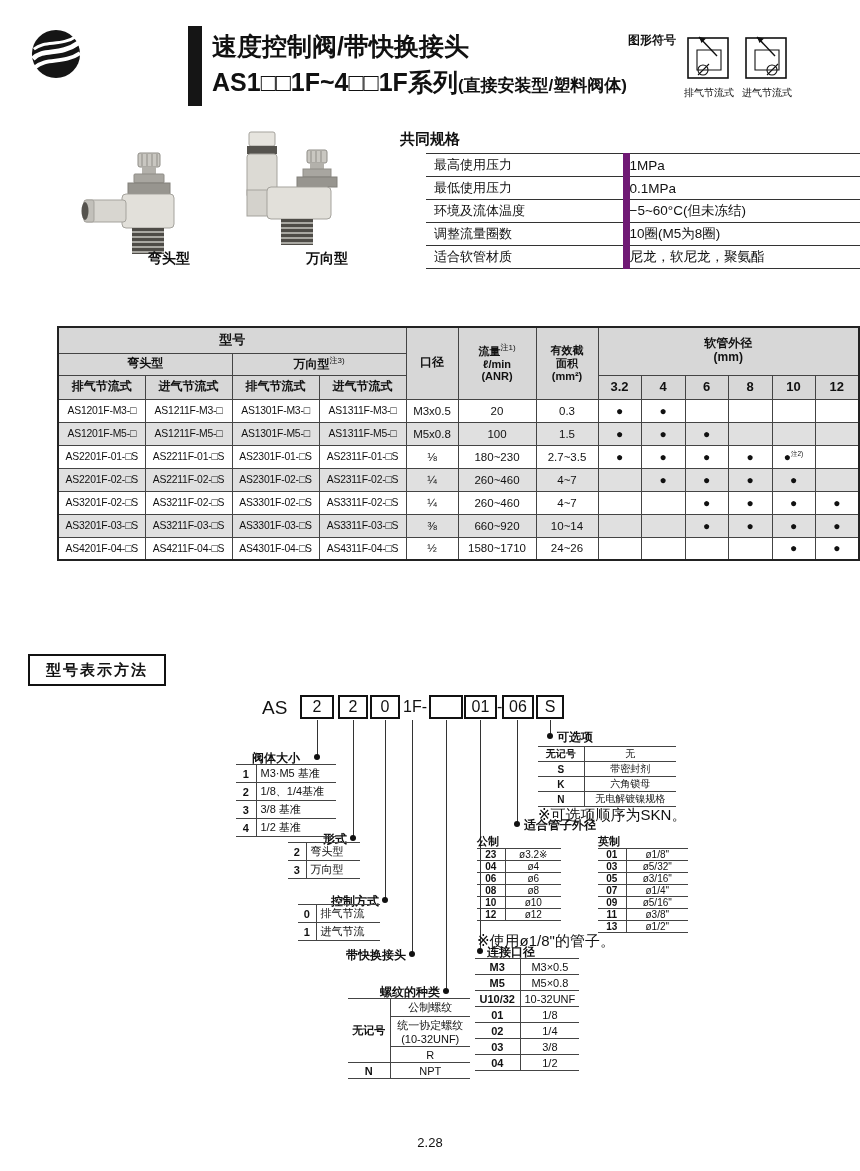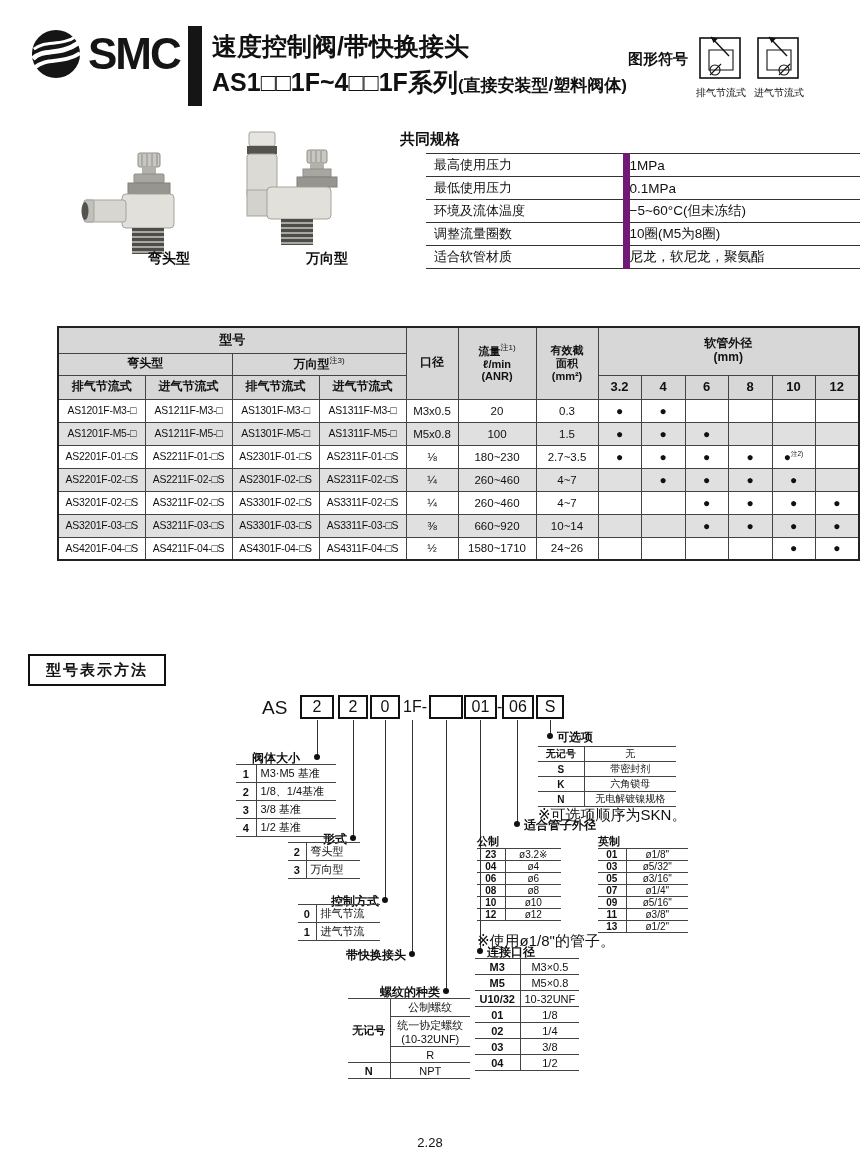--- a/index.html
+++ b/index.html
@@ -9,21 +9,21 @@
 
   
   #logo{position:absolute;left:30px;top:28px;display:flex;align-items:center;gap:6px}
   .logo-text{font-size:44px;font-weight:bold;letter-spacing:-2px;color:#151515}
   #header-bar{position:absolute;left:188px;top:26px;width:14px;height:80px;background:#151515}
   #title-block{position:absolute;left:212px;top:30px;white-space:nowrap}
   .t1{font-size:25px;font-weight:bold}
   .t2{font-size:25px;font-weight:bold;margin-top:3px}
   .t2-suffix{font-size:17px}
   #symbols{position:absolute;left:628px;top:30px;display:flex;align-items:flex-start;gap:8px}
-  .sym-label{font-size:15px;font-weight:bold;margin-top:20px;white-space:nowrap}
+  .sym-label{font-size:12px;font-weight:bold;margin-top:2px;white-space:nowrap}
   .sym{display:flex;flex-direction:column;align-items:center}
   .sym svg{width:46px;height:54px}
   .sym-cap{font-size:10px;margin-top:2px;white-space:nowrap}
 
   
   .photo{position:absolute}
   .photo-label{position:absolute;font-size:14px;font-weight:bold}
 
   
   #specs-title{position:absolute;left:400px;top:130px;font-size:15px;font-weight:bold}
@@ -82,21 +82,20 @@
 
 <div id="page">
 
   <div id="logo">
     <svg width="52" height="52" viewBox="0 0 54 54">
       <circle cx="27" cy="27" r="25" fill="#151515"></circle>
       <path d="M3 32 C 15 20, 30 30, 51 15" stroke="#fff" stroke-width="5" fill="none"></path>
       <path d="M5 41 C 18 30, 34 38, 52 26" stroke="#fff" stroke-width="4" fill="none"></path>
       <path d="M4 22 C 16 12, 32 20, 49 8" stroke="#fff" stroke-width="3" fill="none"></path>
     </svg>
-    <span class="logo-text">SMC</span>
   </div>
   <div id="header-bar"></div>
   <div id="title-block">
     <div class="t1">速度控制阀/带快换接头</div>
     <div class="t2"><span>AS1□□1F~4□□1F</span><span>系列</span><span class="t2-suffix">(直接安装型/塑料阀体)</span></div>
   </div>
   <div id="symbols">
     <div class="sym-label">图形符号</div>
     <div class="sym">
       <svg viewBox="0 0 46 54">

